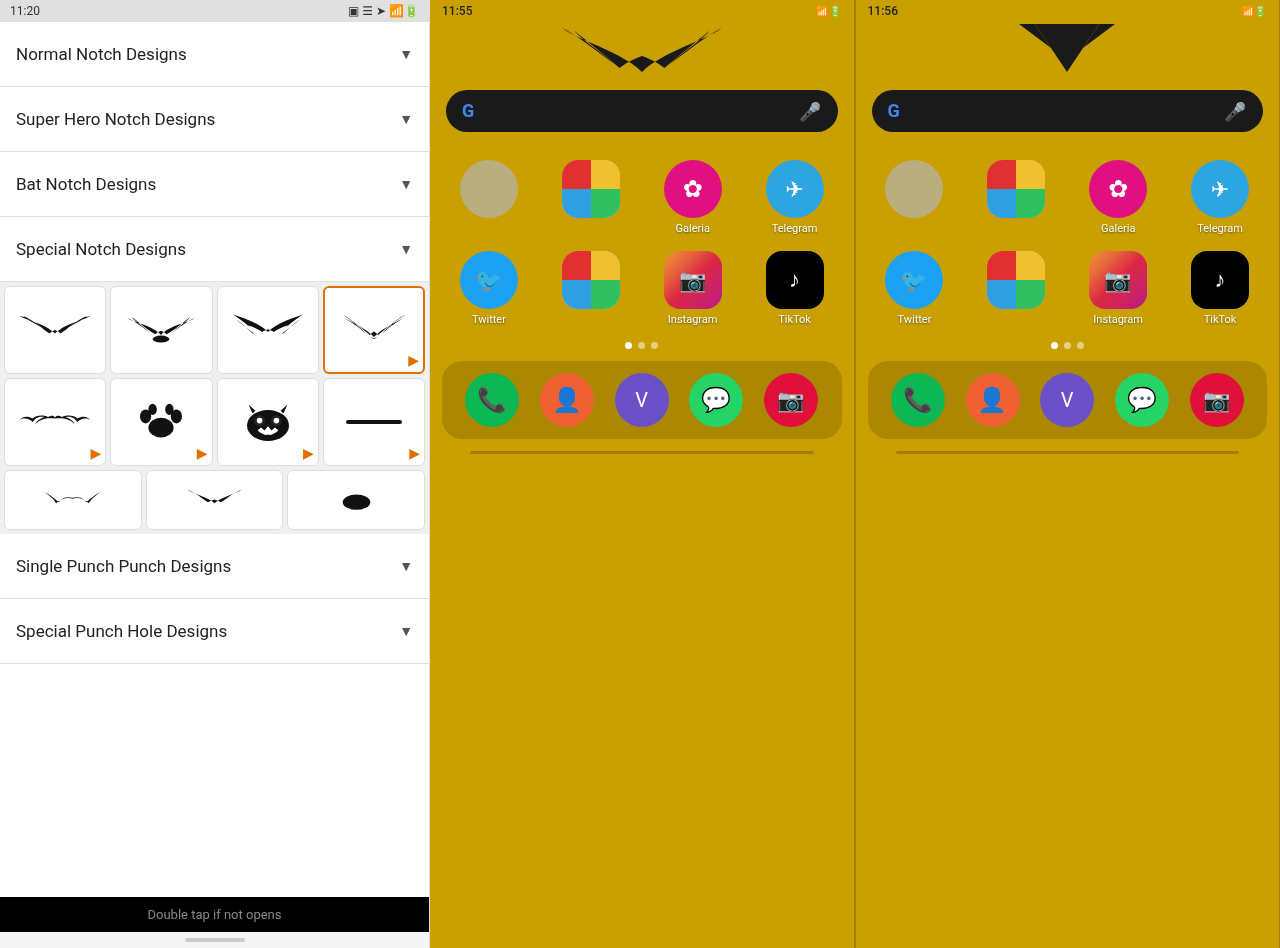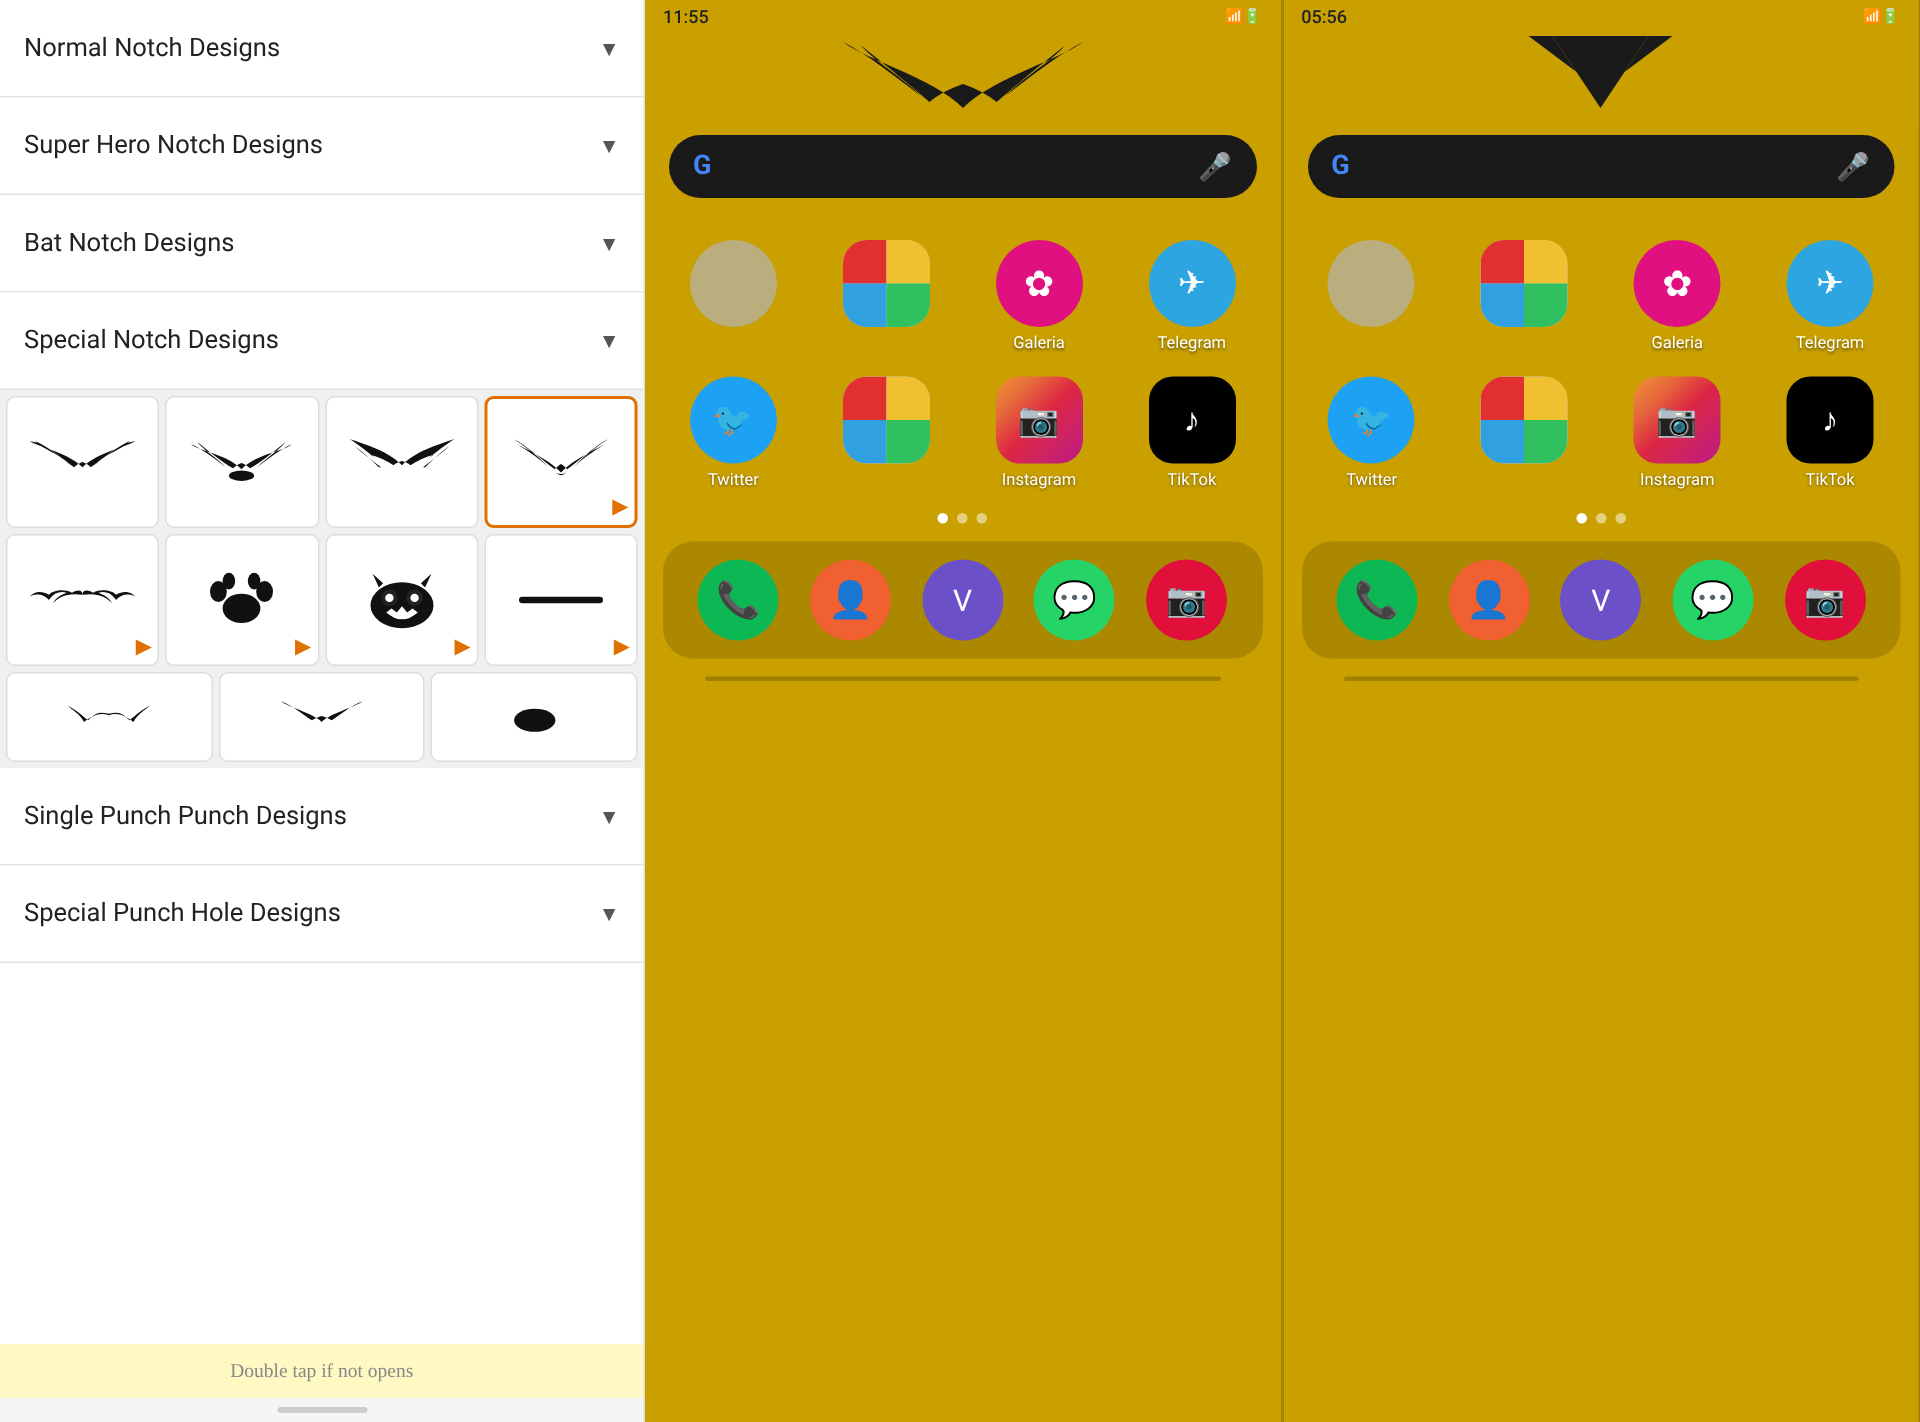--- a/index.html
+++ b/index.html
@@ -137,22 +137,21 @@
       align-items: center;
       justify-content: center;
       cursor: pointer;
     }
 
     .bottom-hint {
       padding: 10px;
       text-align: center;
       font-size: 13px;
       color: #888;
-      background: #fef9c3;
-      font-family: Liberation Serif, serif;
+      background: #000000;
     }
 
     .scrollbar-indicator {
       height: 4px;
       background: #ccc;
       border-radius: 2px;
       width: 60px;
       margin: 6px auto;
     }
 
@@ -288,20 +287,24 @@
       justify-content: center;
       font-size: 24px;
     }
     .bg-pink { background: #e01080; }
   </style>
 </head>
 <body>
 
 <div class="left-panel">
 
+  <div class="status-bar">
+    <span>11:20</span>
+    <span>▣ ☰ ➤ 📶🔋</span>
+  </div>
 
 
   <div class="menu-list">
 
     <div class="menu-item">
       <span class="menu-item-label">Normal Notch Designs</span>
       <span class="arrow-icon">▼</span>
     </div>
 
     <div class="menu-item">
@@ -529,21 +532,21 @@
       <div class="dock-icon" style="background:#e0103a;border-radius:50%;width:54px;height:54px;display:flex;align-items:center;justify-content:center;font-size:22px;">
         📷
       </div>
     </div>
 
     <div style="height:3px;background:rgba(0,0,0,0.2);margin:8px 40px;border-radius:2px;"></div>
   </div>
 
   <div class="phone-screen" style="border-left:1px solid rgba(0,0,0,0.2);">
     <div class="phone-status-bar">
-      <span style="font-size:12px;color:#222;font-weight:500;">05:56</span>
+      <span style="font-size:12px;color:#222;font-weight:500;">11:56</span>
       <span style="font-size:10px;color:#333;">📶🔋</span>
     </div>
 
     <div class="phone-notch-area">
       <svg width="160" height="60" viewBox="0 0 200 70">
         <polygon fill="#1a1a1a" points="60,0 140,0 100,60"></polygon>
         <polygon fill="#1a1a1a" points="0,0 60,0 80,30 40,0"></polygon>
         <polygon fill="#1a1a1a" points="140,0 200,0 160,0 120,30"></polygon>
       </svg>
     </div>

